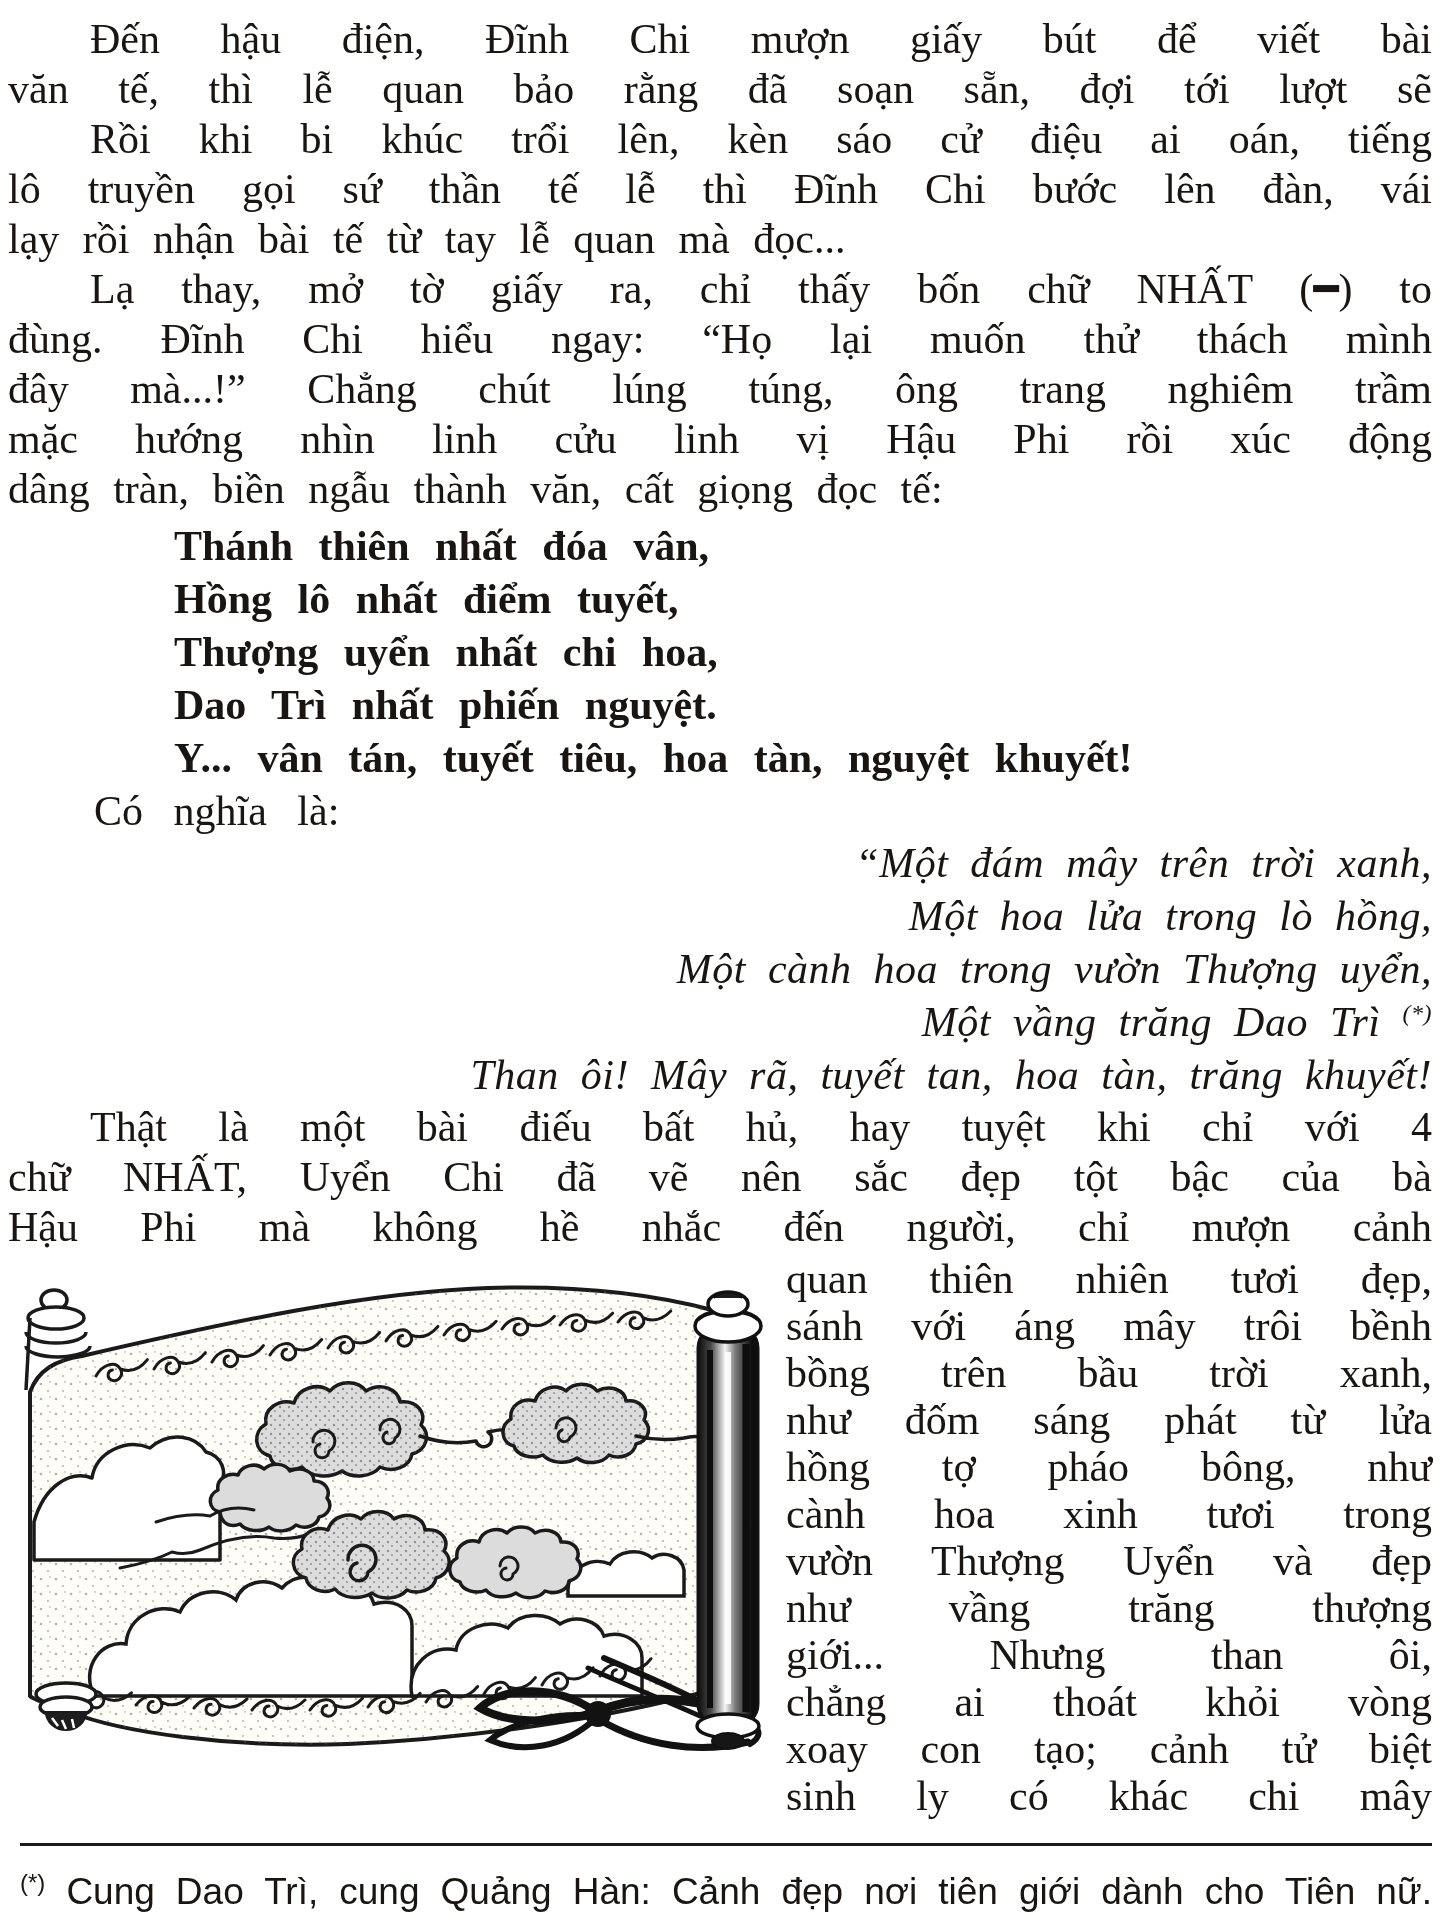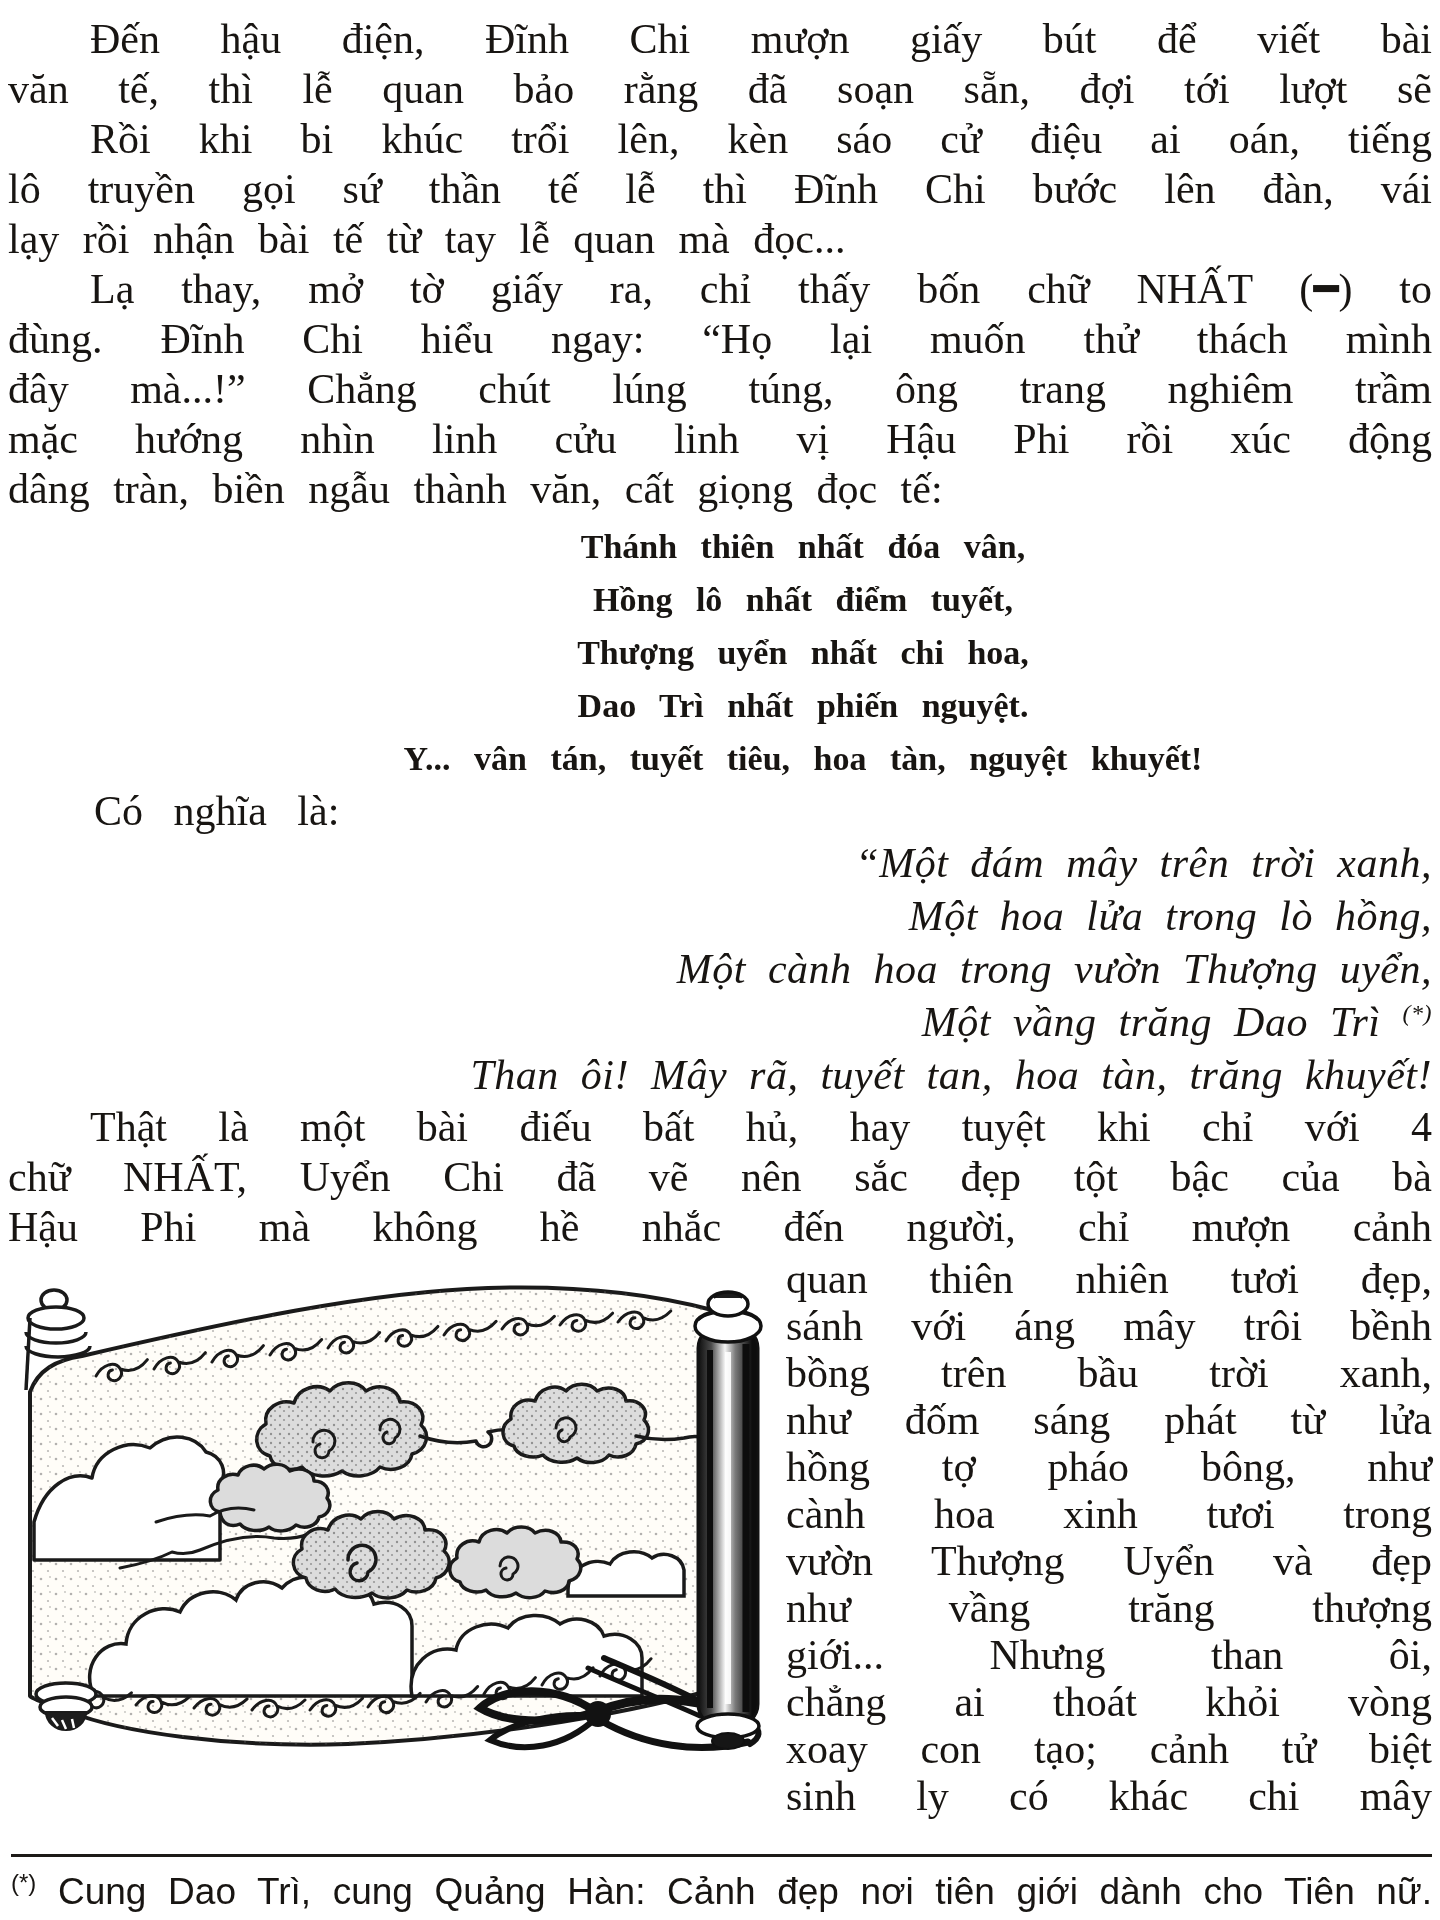--- a/index.html
+++ b/index.html
@@ -18,22 +18,22 @@
   .tl {
     font-size:42px; line-height:50px;
     text-align:justify; text-align-last:justify;
     white-space:nowrap; white-space:normal;
   }
   .tl.end { text-align-last:left; }
   .tl.ind { padding-left:82px; }
   .sp  { word-spacing:13px; }
   
   .vb {
-    font-size:34px; line-height:53px; font-weight:bold;
-    padding-left:166px; word-spacing:15px;text-align:center;
+    font-size:42px; line-height:53px; font-weight:bold;
+    padding-left:166px; word-spacing:15px;
   }
   .verse-block { margin-top:6px; }
   
   .conn { font-size:42px; line-height:52px; padding-left:86px; word-spacing:20px; }
   
   .vi {
     font-size:42px; line-height:53px; font-style:italic;
     padding-left:178px; word-spacing:11px; letter-spacing:0.5px;text-align:right;
   }
   .vi sup, .fn sup { font-size:24px; vertical-align:super; line-height:0; }
@@ -41,23 +41,23 @@
   .bottom { display:flex; margin-top:2px; }
   .art-cell { width:778px; flex:0 0 778px; position:relative; }
   .art-cell svg { display:block; margin-top:6px; }
   .col { flex:1 1 auto; padding-top:2px; }
   .rl {
     font-size:42px; line-height:47px;
     text-align:justify; text-align-last:justify;
   }
   
   .fn {
-    position:absolute; left:11px; right:8px; bottom:6px;
+    position:absolute; left:20px; right:8px; bottom:6px;
     border-top:3px solid #1d1a17;
-    padding-top:13px;
+    padding-top:24px;
     font-family:"Liberation Sans","DejaVu Sans",sans-serif;
     font-size:37px; line-height:44px;
     text-align:justify; text-align-last:justify;
   }
 </style>
 </head>
 <body>
 
 <div class="page">
 

